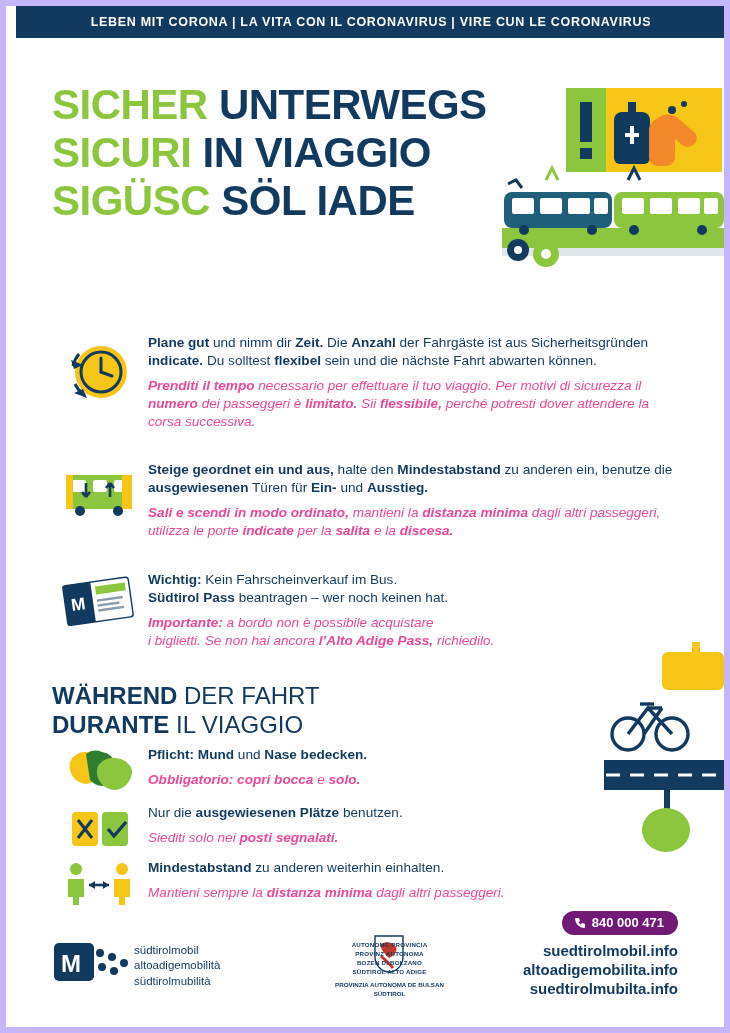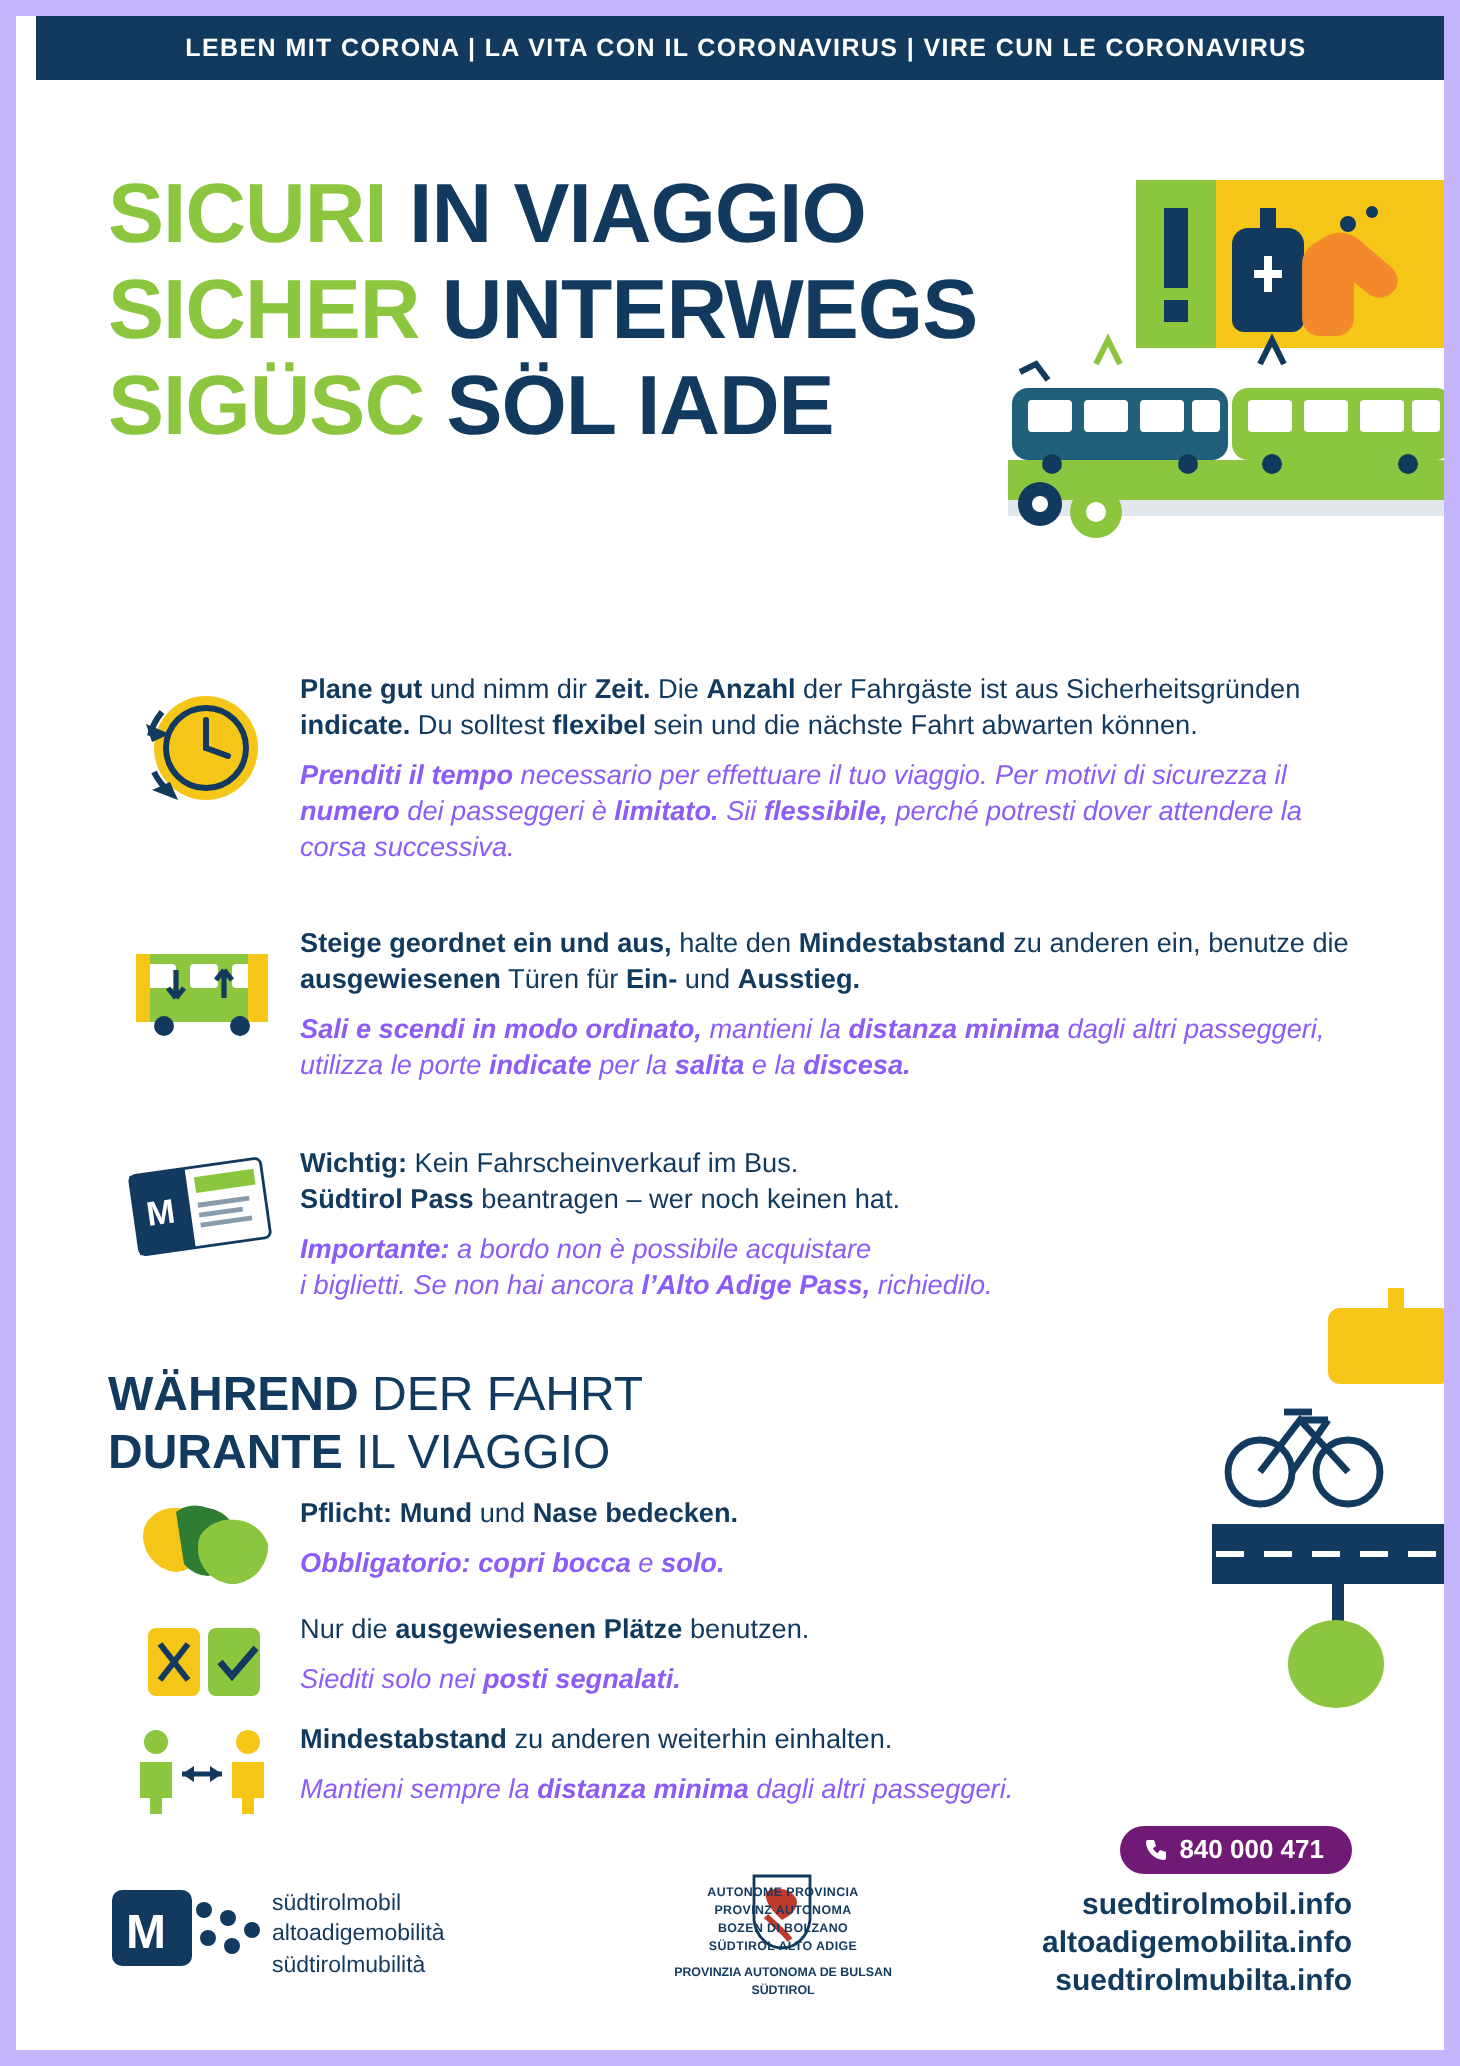--- a/index.html
+++ b/index.html
@@ -7,21 +7,21 @@
     width:730px;height:1033px;
     background:#12395e;
     font-family:"Liberation Sans",sans-serif;
     overflow:hidden;
   }
   .poster{
     position:relative;
     width:730px;height:1033px;
     background:#ffffff;
     box-sizing:border-box;
-    border:8px solid #c4b5fd;
+    border:6px solid #c4b5fd;
     overflow:hidden;
     text-decoration:underline;
   }
   
   .topband{
     position:absolute;left:10px;top:0px;width:710px;height:32px;
     background:#12395e;
     display:flex;align-items:center;justify-content:center;
   }
   .topband .txt{
@@ -46,21 +46,21 @@
   }
   .sectitle .l1 .lt{font-weight:normal;}
   .sectitle .l2{color:#12395e;}
   .sectitle .l2 .bd{font-weight:bold;}
   .sectitle .l2 .lt{font-weight:normal;}
   
   .row{position:absolute;display:flex;}
   .row .icon{width:96px;flex:0 0 96px;display:flex;align-items:flex-start;justify-content:center;padding-top:2px;}
   .row .body{flex:1;}
   .de{font-size:13.6px;color:#12395e;line-height:1.33;margin:0 0 7px 0;}
-  .it{font-size:13.6px;color:#8b5cf6;line-height:1.33;font-style:italic;margin:0;}
+  .it{font-size:13.6px;color:#ec4899;line-height:1.33;font-style:italic;margin:0;}
   .b{font-weight:bold;}
   
   .phone{
     position:absolute;right:46px;top:905px;
     background:#701a75;color:#ffffff;border-radius:13px;
     padding:4px 14px 5px 12px;font-size:13px;font-weight:bold;
     display:flex;align-items:center;gap:6px;
   }
   .links{position:absolute;right:46px;top:935px;text-align:right;}
   .links div{color:#12395e;font-size:15px;font-weight:bold;line-height:1.28;}
@@ -74,26 +74,26 @@
 <body>
 
 <div class="poster">
 
   <div class="topband">
     <span class="txt">LEBEN MIT CORONA | LA VITA CON IL CORONAVIRUS | VIRE CUN LE CORONAVIRUS</span>
   </div>
 
   <div class="headline">
     <div>
+      <span class="green">SICHER</span>
+      <span>UNTERWEGS</span>
+    </div>
+    <div>
       <span class="green">SICURI</span>
       <span>IN VIAGGIO</span>
-    </div>
-    <div>
-      <span class="green">SICHER</span>
-      <span>UNTERWEGS</span>
     </div>
     <div>
       <span class="green">SIGÜSC</span>
       <span>SÖL IADE</span>
     </div>
   </div>
 
   <div style="position:absolute;left:496px;top:82px;width:224px;height:180px;">
     <svg width="224" height="180" viewBox="0 0 224 180">
 

